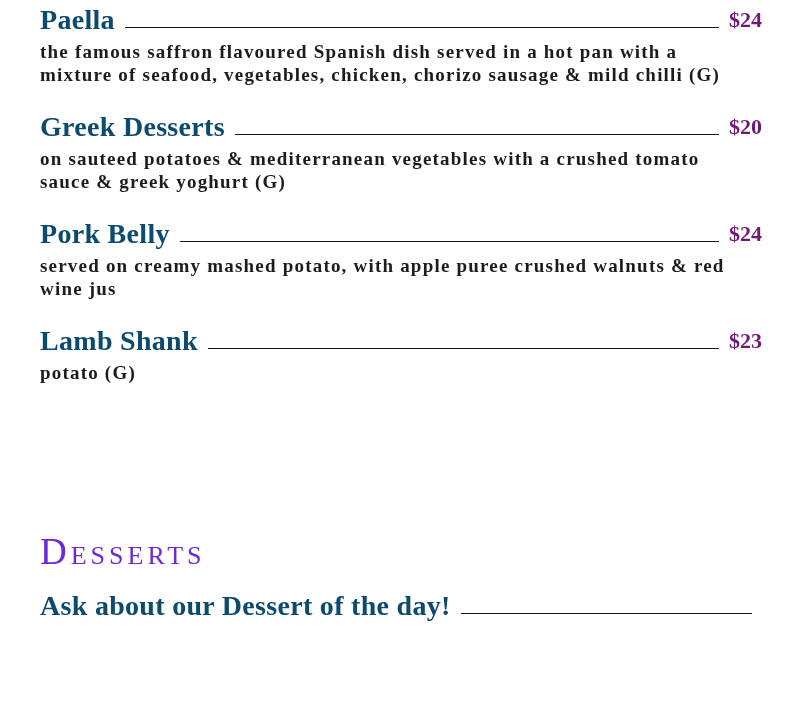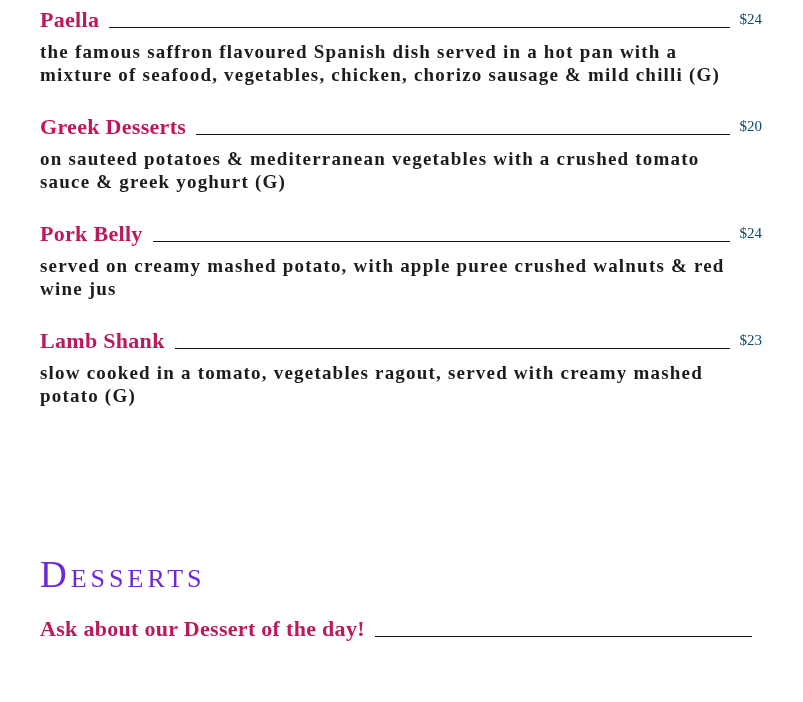--- a/index.html
+++ b/index.html
@@ -12,39 +12,39 @@
     overflow: hidden;
     box-sizing: border-box;
     padding: 6px 41px 0 40px;
   }
   .menu-item { margin-bottom: 27px; }
   .item-row {
     display: flex;
     align-items: flex-end;
   }
   .item-name {
-    font-size: 22px;
+    font-size: 28px;
     line-height: 27px;
     font-weight: 600;
     letter-spacing: 0.3px;
     white-space: nowrap;
-    color: #be185d;
+    color: #0c4a6e;
   }
   .leader {
     flex: 1;
     height: 0;
     border-bottom: 1.5px solid #151515;
     margin: 0 10px 5px 10px;
   }
   .item-price {
-    font-size: 15px;
+    font-size: 22px;
     line-height: 27px;
-    font-weight: 400;
+    font-weight: 700;
     white-space: nowrap;
-    color: #0c4a6e;
+    color: #701a75;
     font-feature-settings: "onum" 1;
   }
   .item-desc { margin-top: 7px; }
   .desc-line {
     font-size: 19px;
     line-height: 23px;
     letter-spacing: 1.2px;
     white-space: nowrap;
     color: #1c1c1c;
     font-weight: bold;
@@ -101,21 +101,20 @@
       </div>
   </div>
 
   <div class="menu-item">
     <div class="item-row">
       <span class="item-name">Lamb Shank</span>
       <span class="leader"></span>
       <span class="item-price">$23</span>
     </div>
     <div class="item-desc">
-        <div class="desc-line">slow cooked in a tomato, vegetables ragout, served with creamy mashed</div>
         <div class="desc-line">potato (G)</div>
       </div>
   </div>
 </div>
 
 <div class="section-heading">Desserts</div>
 
 <div id="desserts-list">
   <div class="menu-item">
     <div class="item-row">

